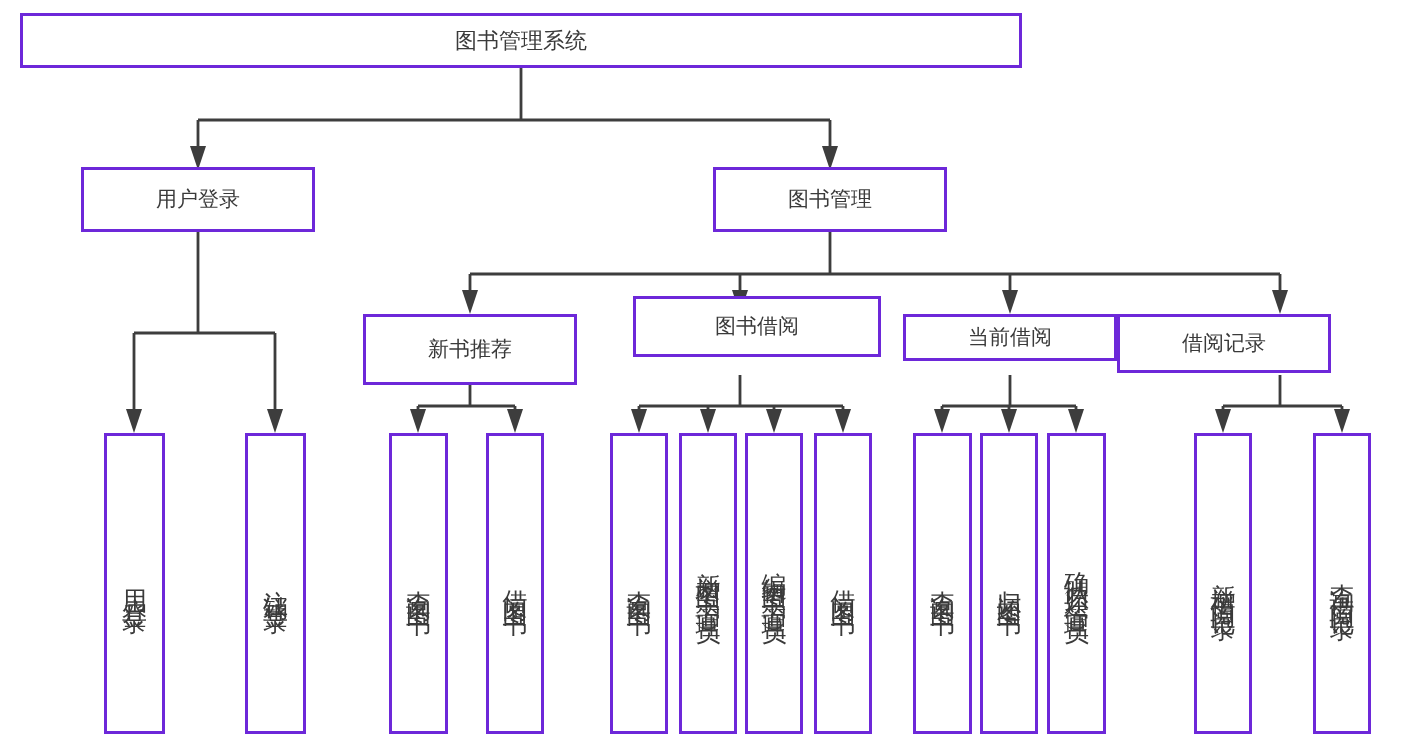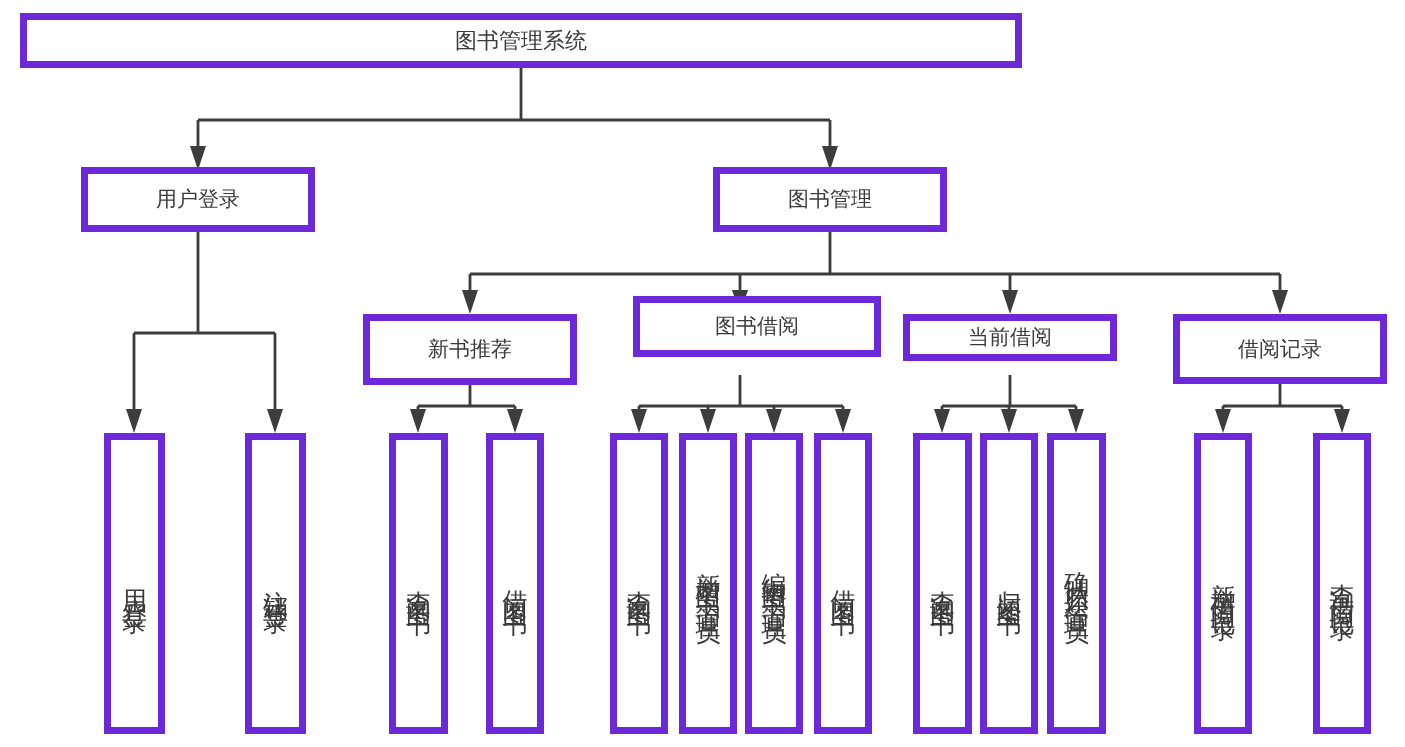--- a/index.html
+++ b/index.html
@@ -18,21 +18,21 @@
   svg.connectors {
     position: absolute;
     left: 0;
     top: 0;
     width: 1405px;
     height: 747px;
   }
   .node {
     position: absolute;
     box-sizing: border-box;
-    border: 7px solid #6d28d9;
+    border: 3px solid #6d28d9;
     background: #ffffff;
     color: #3a3a3a;
     display: flex;
     align-items: center;
     justify-content: center;
     text-align: center;
     font-size: 21px;
     line-height: 1;
     z-index: 2;
   }
@@ -102,21 +102,21 @@
   </svg>
 
   <div class="node root" style="left:20px; top:13px; width:1002px; height:55px">图书管理系统</div>
 
   <div class="node" style="left:81px; top:167px; width:234px; height:65px">用户登录</div>
   <div class="node" style="left:713px; top:167px; width:234px; height:65px">图书管理</div>
 
   <div class="node" style="left:363px; top:314px; width:214px; height:71px">新书推荐</div>
   <div class="node" style="left:633px; top:296px; width:248px; height:61px">图书借阅</div>
   <div class="node" style="left:903px; top:314px; width:214px; height:47px">当前借阅</div>
-  <div class="node" style="left:1173px; top:314px; width:214px; height:70px">借阅记录</div>
+  <div class="node" style="left:1117px; top:314px; width:214px; height:59px">借阅记录</div>
 
   <div class="node v" style="left:104px; top:433px; width:61px; height:301px">用户登录</div>
   <div class="node v" style="left:245px; top:433px; width:61px; height:301px">注销登录</div>
 
   <div class="node v" style="left:389px; top:433px; width:59px; height:301px">查询图书</div>
   <div class="node v" style="left:486px; top:433px; width:58px; height:301px">借阅图书</div>
 
   <div class="node v" style="left:610px; top:433px; width:58px; height:301px">查询图书</div>
   <div class="node v" style="left:679px; top:433px; width:58px; height:301px">新增图书（管理员）</div>
   <div class="node v" style="left:745px; top:433px; width:58px; height:301px">编辑图书（管理员）</div>

